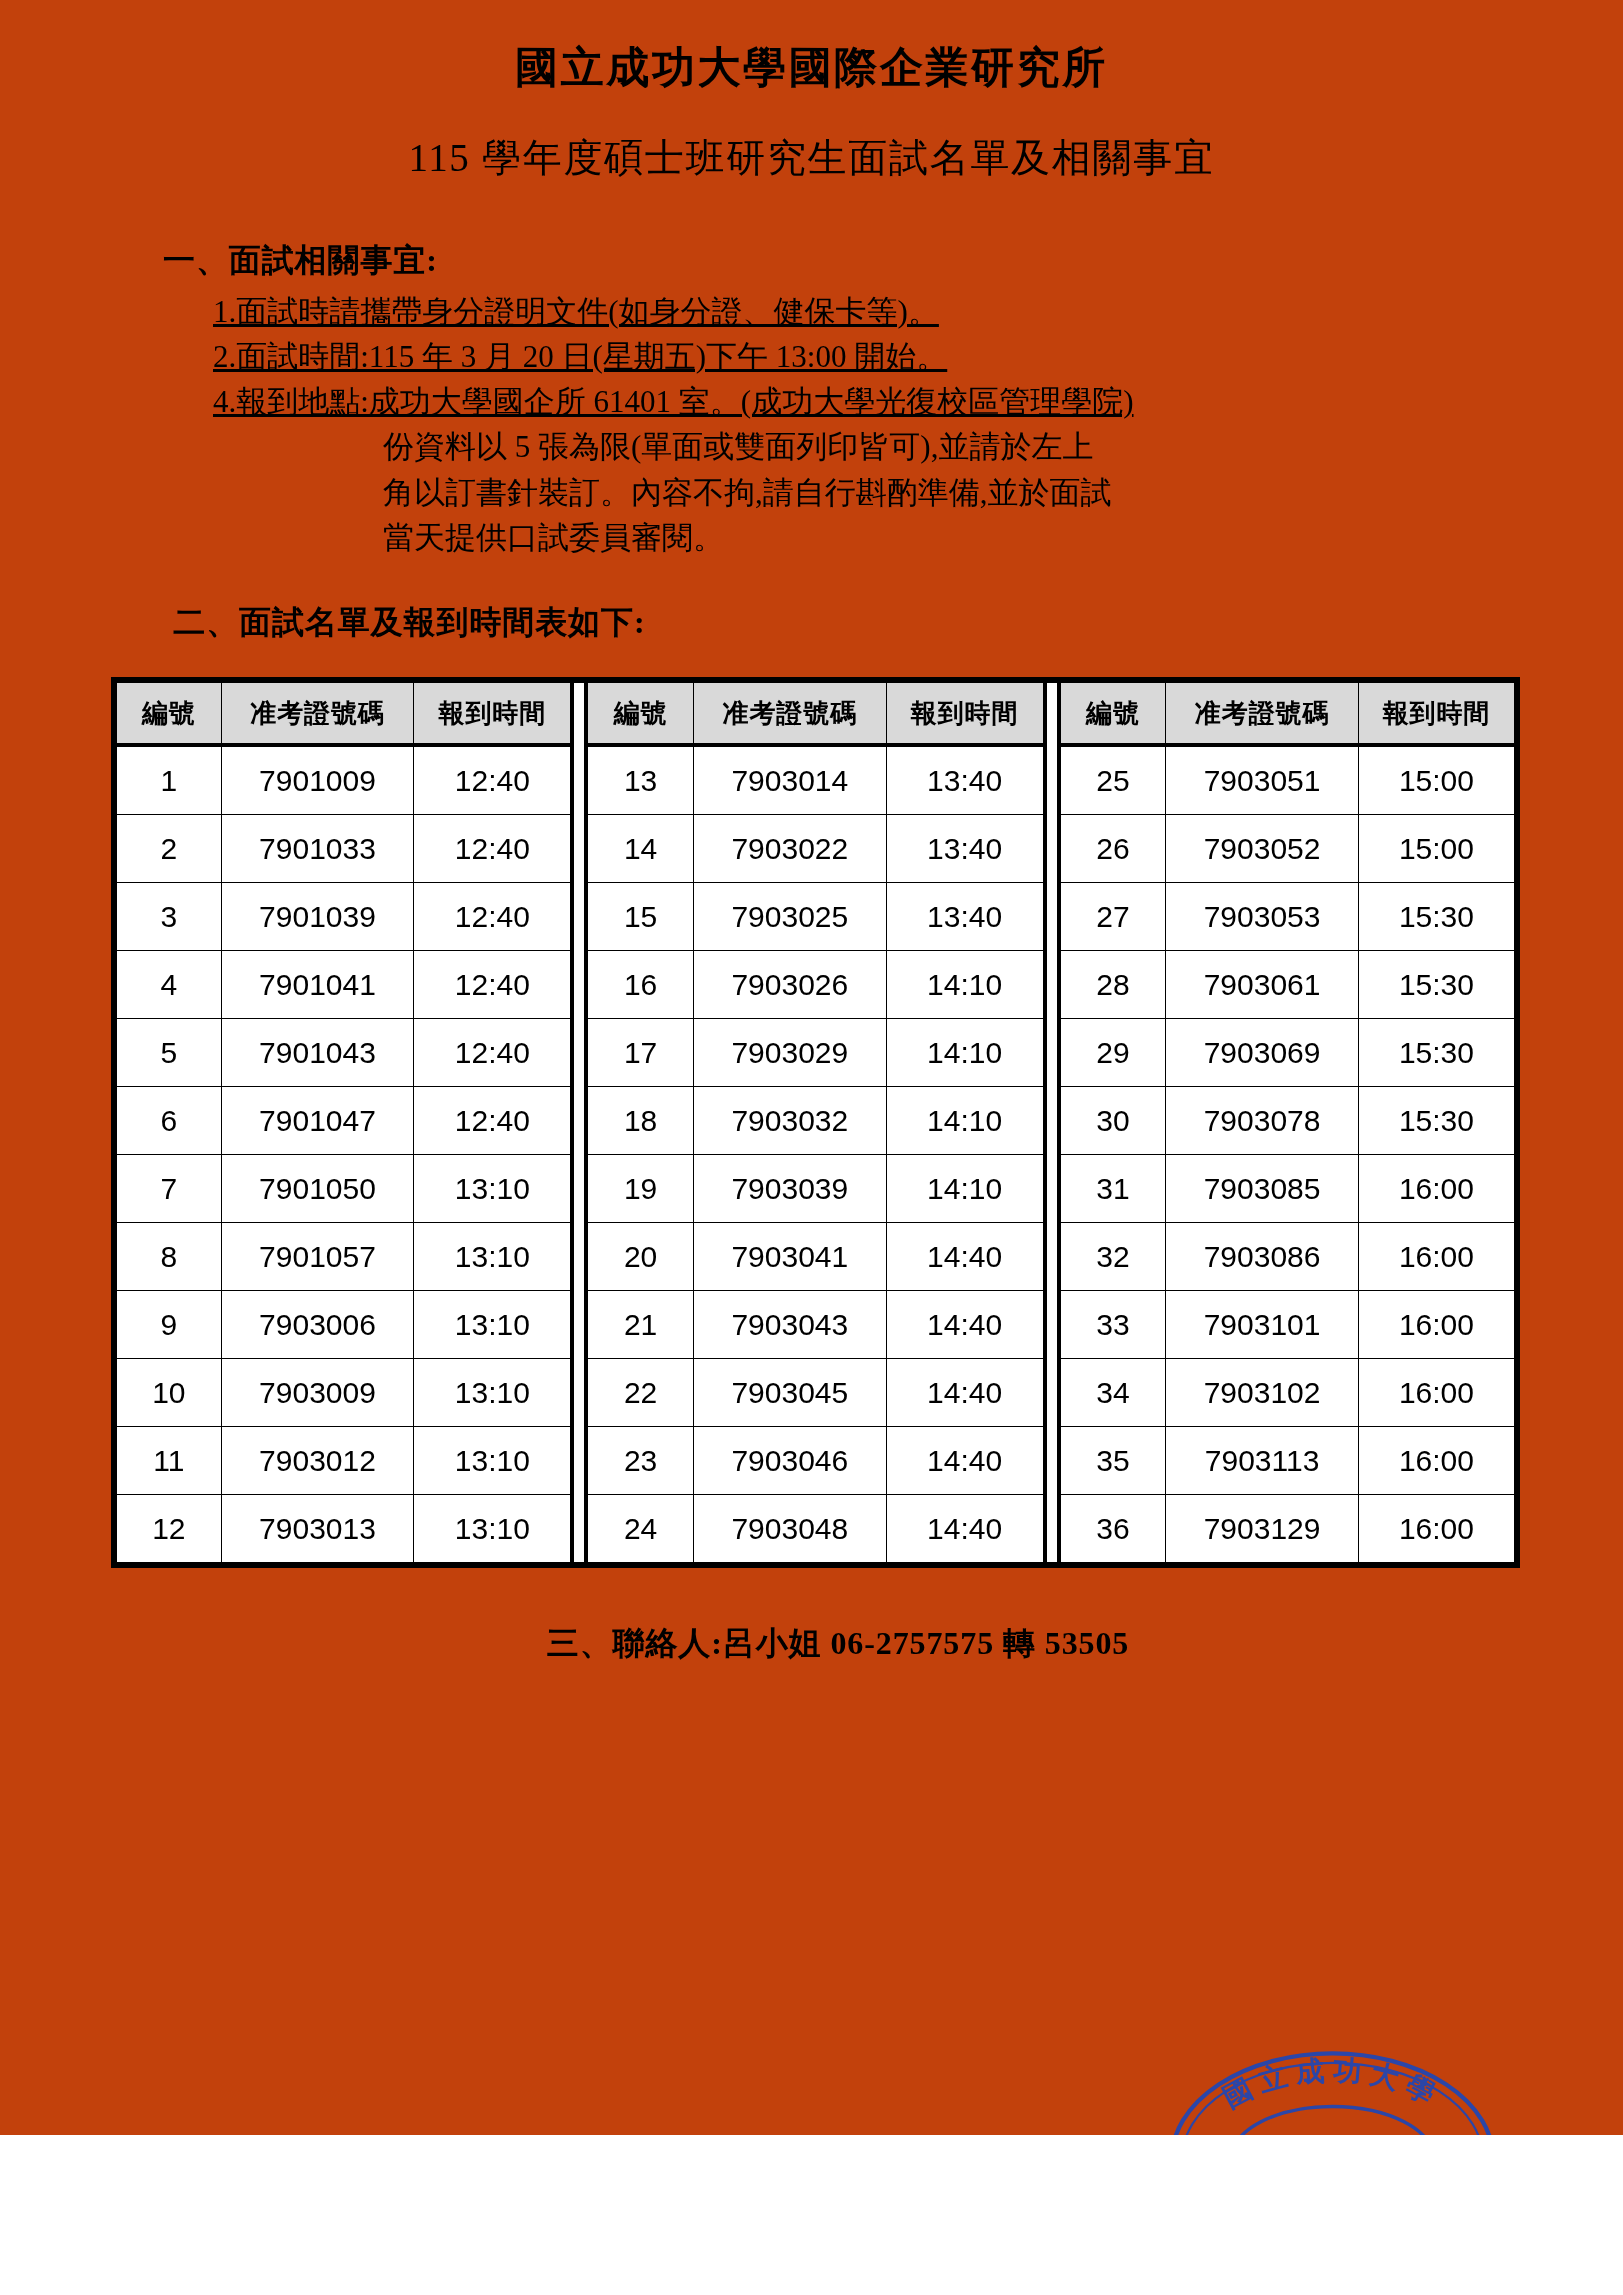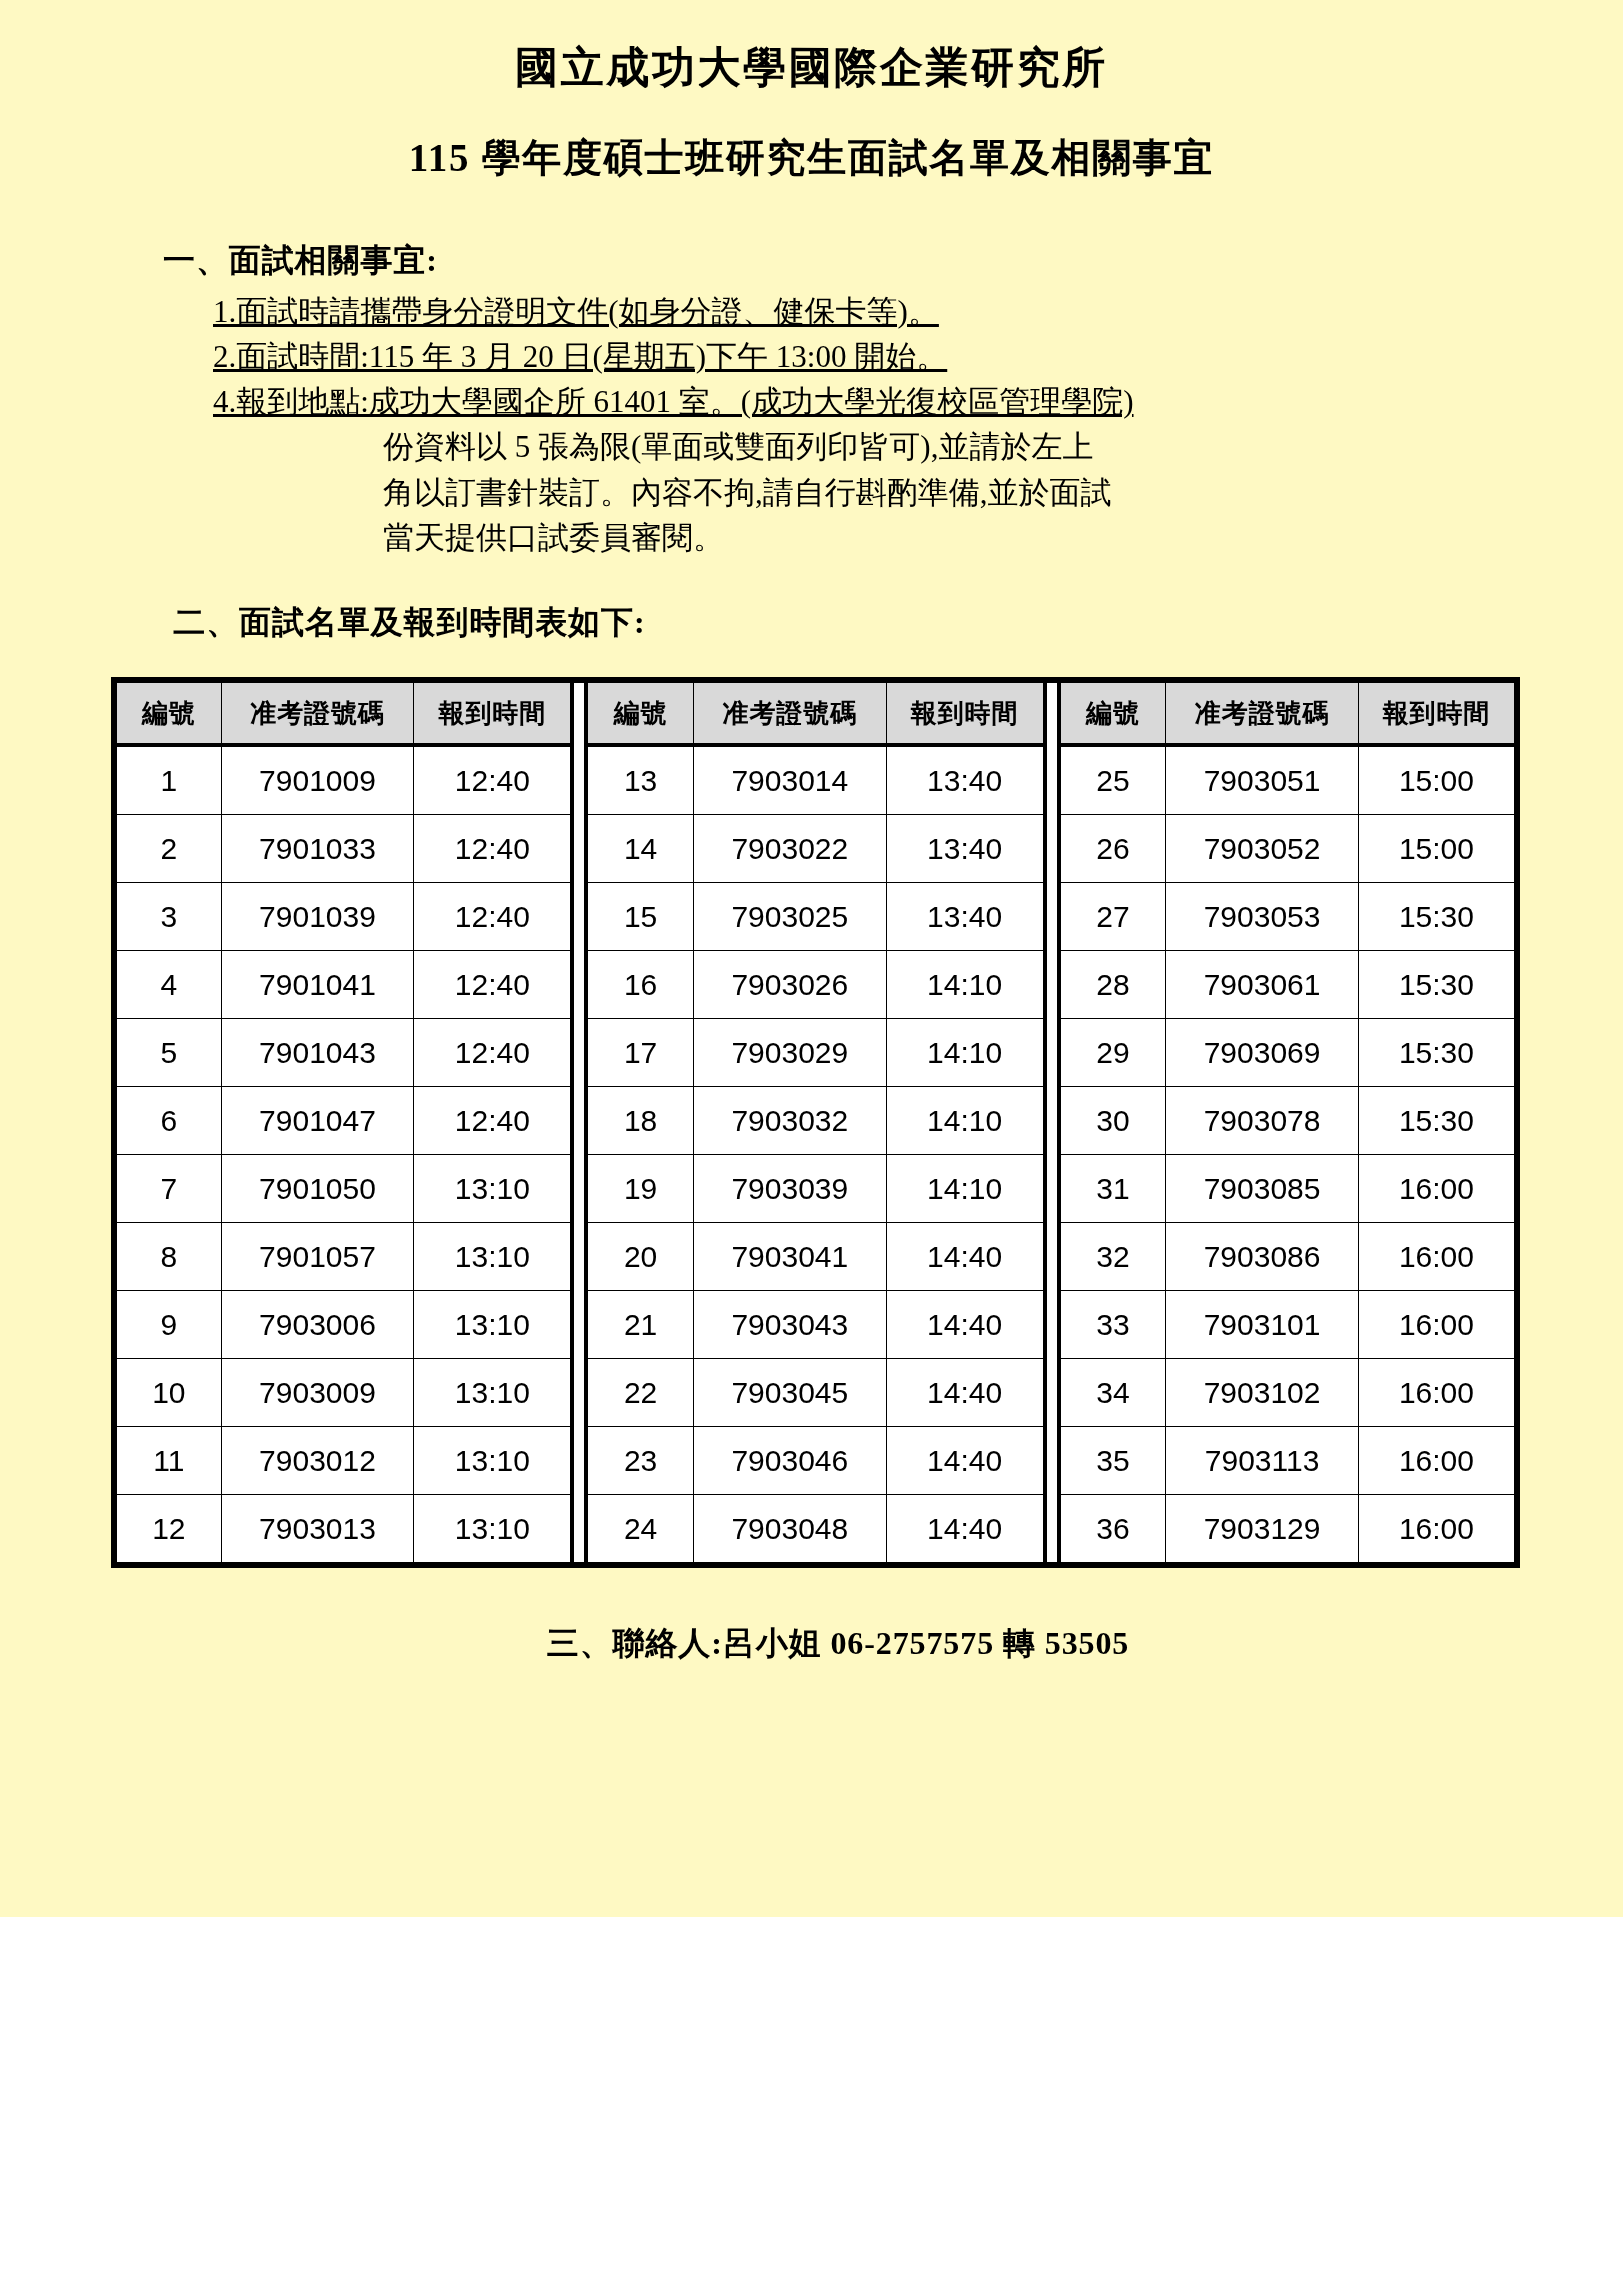--- a/index.html
+++ b/index.html
@@ -7,41 +7,41 @@
     padding: 0;
     background: #ffffff;
   }
   body {
     font-family: "Liberation Serif", "DejaVu Serif", serif;
     color: #000000;
   }
   .page {
     position: relative;
     width: 1623px;
-    height: 1917px;
-    background: #fef9c3;
+    height: 2135px;
+    background: #c2410c;
     box-sizing: border-box;
     padding: 0;
     overflow: hidden;
   }
 
   
   .doc-title {
     text-align: center;
     font-size: 43px;
     font-weight: 700;
     letter-spacing: 2.6px;
     margin: 0;
     padding-top: 41px;
     line-height: 1.25;
   }
   .doc-subtitle {
     text-align: center;
     font-size: 39px;
-    font-weight: 700;
+    font-weight: 400;
     letter-spacing: 1.7px;
     margin: 0;
     padding-top: 39px;
     line-height: 1.25;
   }
 
   
   .body-wrap {
     padding: 0 110px 0 163px;
     margin-top: 53px;

